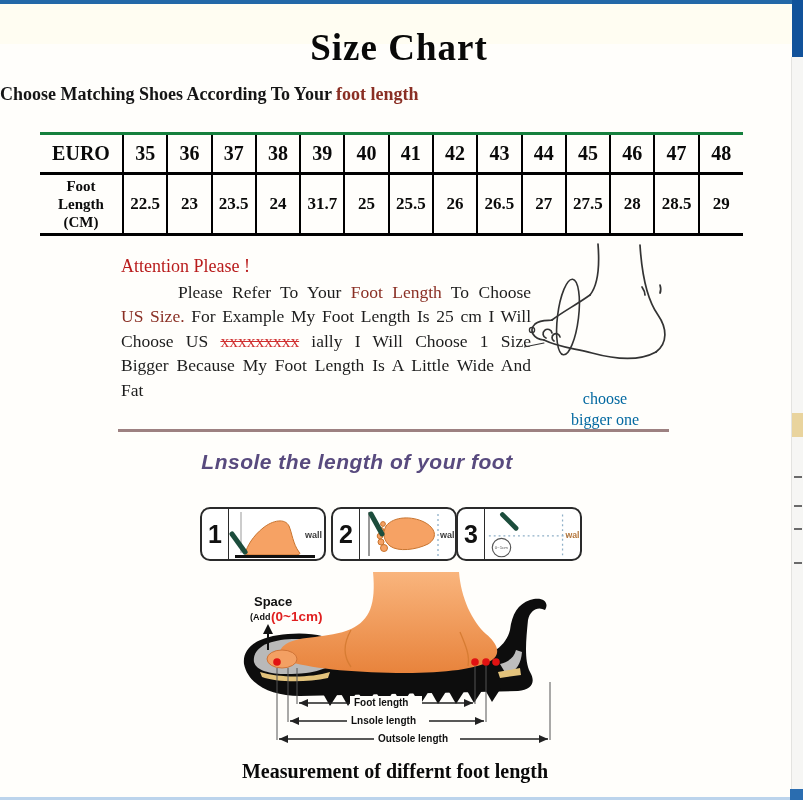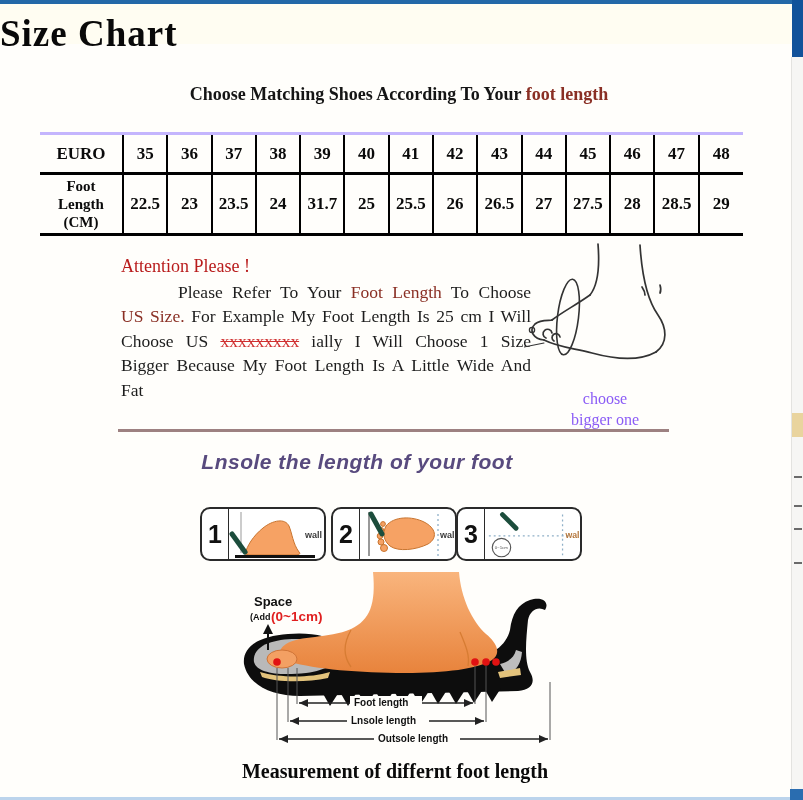--- a/index.html
+++ b/index.html
@@ -9,39 +9,39 @@
   
   .top-blue{left:0;top:0;width:803px;height:4px;background:#2368a8;}
   .ivory-band{left:0;top:4px;width:803px;height:40px;background:#fffdf2;}
   .right-navy{right:0;top:0;width:11px;height:57px;background:#11529a;}
   .right-strip{right:0;top:57px;width:11px;height:743px;background:#f6f6f4;border-left:1px solid #e3e3e0;}
   .strip-tan{position:absolute;left:0;top:356px;width:11px;height:24px;background:#e9d49e;}
   .strip-tick{position:absolute;right:1px;width:8px;height:2px;background:#6a6a6a;}
   .bottom-blue{left:0;bottom:0;width:803px;height:3px;background:#bcd4ec;}
   .bottom-corner{right:0;bottom:0;width:13px;height:11px;background:#2a6db0;}
   
-  .title{left:0;top:12px;width:798px;text-align:left;font-size:37px;font-weight:bold;color:#090909;letter-spacing:1px;}
-  .subtitle{left:0;top:84px;width:798px;text-align:center;font-size:18px;font-weight:bold;color:#151515;}
+  .title{left:0;top:26px;width:798px;text-align:center;font-size:37px;font-weight:bold;color:#090909;letter-spacing:1px;}
+  .subtitle{left:0;top:84px;width:798px;font-size:18px;font-weight:bold;color:#151515;}
   .subtitle .hl{color:#8a2f24;}
   
   table.size{position:absolute;left:40px;top:132px;width:703px;border-collapse:collapse;table-layout:fixed;
              font-weight:bold;color:#0a0a0a;}
   table.size td{border:2px solid #000;text-align:center;vertical-align:middle;padding:0;}
   table.size td:first-child{border-left:none;width:82px;}
   table.size td:last-child{border-right:none;margin-left:44px;}
-  table.size tr.r1 td{border-top:3px solid #c4b5fd;border-bottom:3px solid #000;height:37px;font-size:17px;}
+  table.size tr.r1 td{border-top:3px solid #15803d;border-bottom:3px solid #000;height:37px;font-size:20px;}
   table.size tr.r2 td{border-bottom:3px solid #000;height:58px;font-size:17px;}
   table.size tr.r2 td.hd{font-size:15px;line-height:1.2;padding:0 12px;}
   
   .att-head{left:121px;top:256px;font-size:18px;color:#b91c1c;}
   .att-body{left:121px;top:280px;width:410px;font-size:17.5px;line-height:24.4px;color:#1d1d1d;
             text-align:justify;text-indent:57px;word-spacing:2px;}
   .att-body .maroon{color:#8a2f24;}
   .att-body .redx{color:#d03030;text-decoration:line-through;}
-  .choose-big{left:540px;top:388px;width:130px;text-align:center;font-size:16px;line-height:21px;color:#8b5cf6;}
+  .choose-big{left:540px;top:388px;width:130px;text-align:center;font-size:16px;line-height:21px;color:#0369a1;}
   .rose-hr{left:118px;top:429px;width:551px;height:3px;background:#9d8181;}
   
   .measure-head{left:57px;top:450px;width:600px;text-align:center;
     font-family:"Liberation Sans","DejaVu Sans",sans-serif;font-style:italic;font-weight:bold;
     font-size:21px;color:#584a7e;letter-spacing:.5px;}
   
   .panel{position:absolute;top:507px;width:126px;height:54px;border:2.5px solid #2a2a2a;border-radius:10px;
          background:#fff;display:flex;box-sizing:border-box;}
   .panel .num{width:26px;border-right:1.5px solid #2a2a2a;display:flex;align-items:center;justify-content:center;
          font-family:"Liberation Sans","DejaVu Sans",sans-serif;font-weight:bold;font-size:25px;color:#111;}

